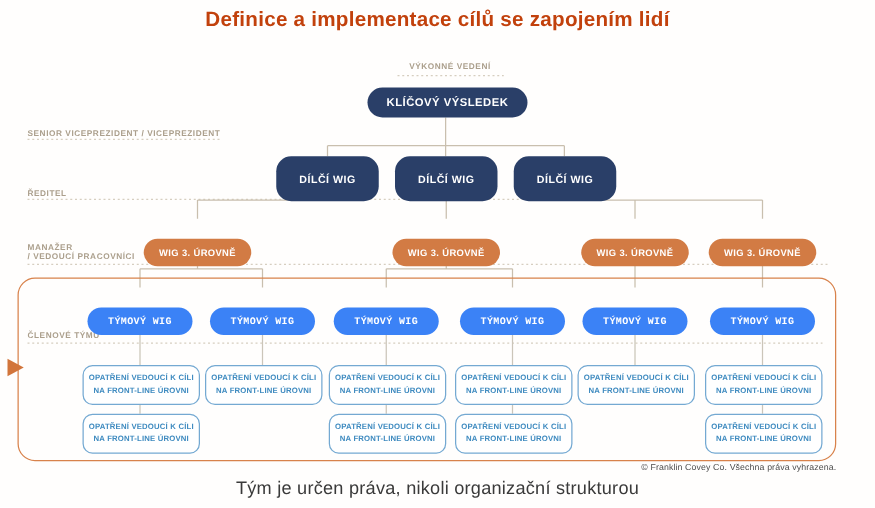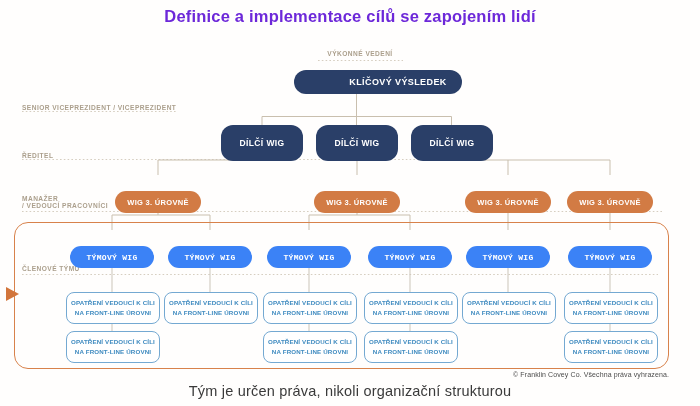--- a/index.html
+++ b/index.html
@@ -3,33 +3,33 @@
 <meta charset="utf-8">
 <style>
   html,body{margin:0;padding:0;background:#ffffff;}
   #canvas{
     position:relative;width:700px;height:406px;overflow:hidden;
     background:#fffefd;font-family:"Liberation Sans",sans-serif;
     -webkit-font-smoothing:antialiased;
   }
   .title{
     position:absolute;top:7px;left:0;width:700px;text-align:center;
-    font-size:16.5px;font-weight:700;color:#6d28d9;letter-spacing:.2px;
+    font-size:16.5px;font-weight:700;color:#c2410c;letter-spacing:.2px;
   }
   svg.lines{position:absolute;top:0;left:0;}
   .row-label{
     position:absolute;font-size:6.6px;font-weight:700;color:#ab9f8c;
     letter-spacing:.45px;line-height:1.5;white-space:nowrap;
   }
   .box{
     position:absolute;display:flex;align-items:center;justify-content:center;
     color:#ffffff;font-weight:700;text-align:center;white-space:nowrap;
   }
   .box-navy{background:#2a3f68;border-radius:12px;font-size:8.5px;letter-spacing:.4px;}
-  .box-key{width:128px;height:24px;left:294px;top:70px;font-size:9px;padding-left:40px;}
+  .box-key{width:128px;height:24px;left:294px;top:70px;font-size:9px;}
   .box-sub{width:82px;height:36px;top:125px;}
   .box-orange{background:#d27b44;border-radius:11px;width:86px;height:22px;top:191px;font-size:7.5px;letter-spacing:.3px;}
   .box-team{background:#3b82f6;border-radius:11px;width:84px;height:22px;top:246px;font-size:8px;letter-spacing:.3px;font-family:Liberation Mono, monospace;}
   .box-frontline{
     background:#ffffff;border:1.2px solid #74a9d2;border-radius:8px;
     width:92px;height:30px;flex-direction:column;color:#3f8bc0;
     font-size:6.2px;letter-spacing:.15px;line-height:1.6;
   }
   .team-container{
     position:absolute;left:14px;top:222px;width:653px;height:145px;

